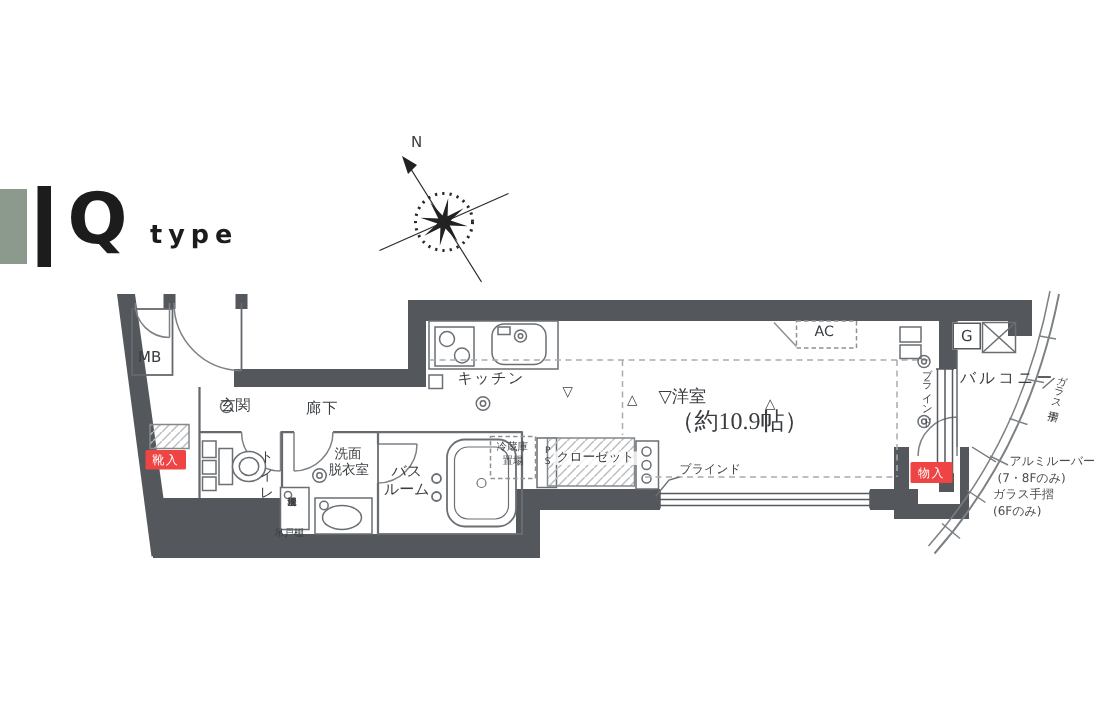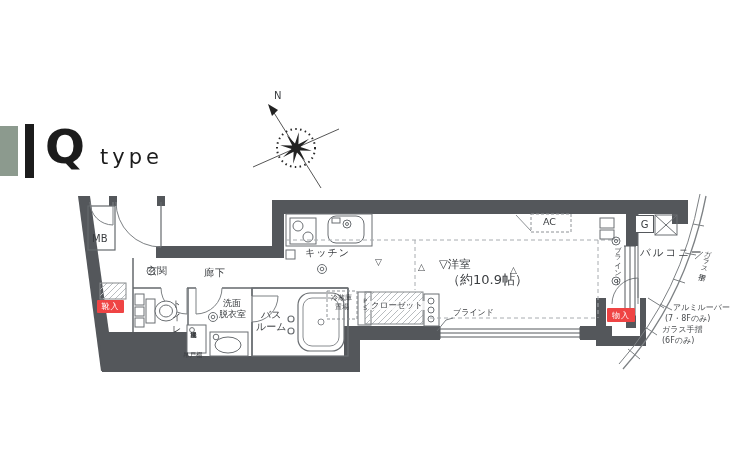--- a/index.html
+++ b/index.html
@@ -5,21 +5,21 @@
   html,body{margin:0;padding:0;background:#fff;}
   #stage{position:relative;width:730px;height:470px;background:#ffffff;overflow:hidden;
          font-family:"DejaVu Sans","Liberation Sans",sans-serif;color:#3a3d40;}
   .abs{position:absolute;}
   .lbl{position:absolute;white-space:nowrap;color:#3a3d40;line-height:1.1;}
   .v{writing-mode:vertical-rl;text-orientation:upright;}
   .badge{position:absolute;background:#ef4444;color:#fff;display:flex;align-items:center;
          justify-content:center;font-size:8px;letter-spacing:1px;border-radius:1px;}
   .box{position:absolute;display:flex;align-items:center;justify-content:center;}
   #title-q{position:absolute;left:45px;top:118px;font-size:47px;font-weight:700;color:#1c1c1c;line-height:58px;}
-  #title-type{position:absolute;left:100px;top:139px;font-size:21px;font-weight:400;color:#1c1c1c;
+  #title-type{position:absolute;left:100px;top:139px;font-size:17px;font-weight:700;color:#1c1c1c;
               letter-spacing:4px;line-height:36px;}
   #area-info{position:absolute;left:117px;top:125px;font-size:12.5px;line-height:23px;color:#3a3a3a;letter-spacing:0.5px;}
   .note-line{position:absolute;font-size:8px;color:#4a4d50;}
   svg{position:absolute;left:0;top:0;}
 </style>
 </head>
 <body>
 
 <div id="stage">
 
@@ -221,21 +221,21 @@
   <div class="lbl v" style="left:190px;top:327px;font-size:6px;">洗濯機置場</div>
   <div class="lbl" style="left:183px;top:352px;font-size:6.5px;">吊戸棚</div>
   <div class="lbl" style="left:261px;top:309px;font-size:10px;">バス</div>
   <div class="lbl" style="left:256px;top:321px;font-size:10px;">ルーム</div>
   <div class="lbl" style="left:305px;top:247px;font-size:10px;letter-spacing:1px;">キッチン</div>
   <div class="lbl" style="left:331px;top:295px;font-size:7px;">冷蔵庫</div>
   <div class="lbl" style="left:335px;top:304px;font-size:7px;">置場</div>
   <div class="lbl v" style="left:361px;top:297px;font-size:6px;">PS</div>
   <div class="lbl" style="left:369px;top:301px;font-size:8.5px;background:rgba(255,255,255,0.8);padding:0 2px;">クローゼット</div>
   <div class="lbl" style="left:439px;top:258px;font-size:11.5px;">▽洋室</div>
-  <div class="lbl" style="left:447px;top:273px;font-size:13px;">（約10.9帖）</div>
+  <div class="lbl" style="left:447px;top:273px;font-size:16px;font-family:Liberation Serif, serif;">（約10.9帖）</div>
   <div class="lbl" style="left:375px;top:258px;font-size:9px;">▽</div>
   <div class="lbl" style="left:418px;top:263px;font-size:9px;">△</div>
   <div class="lbl" style="left:510px;top:266px;font-size:9px;">△</div>
   <div class="lbl" style="left:543px;top:217px;font-size:9.5px;">AC</div>
   <div class="lbl v" style="left:613px;top:241px;font-size:7px;">ブラインド</div>
   <div class="lbl" style="left:453px;top:309px;font-size:8px;">ブラインド</div>
   <div class="lbl" style="left:640px;top:247px;font-size:10.5px;letter-spacing:2px;">バルコニー</div>
   <div class="box" style="left:635px;top:215px;width:17px;height:16px;border:1.2px solid #55585c;background:#fff;">
     <span class="lbl" style="position:static;font-size:10px;">G</span>
   </div>

